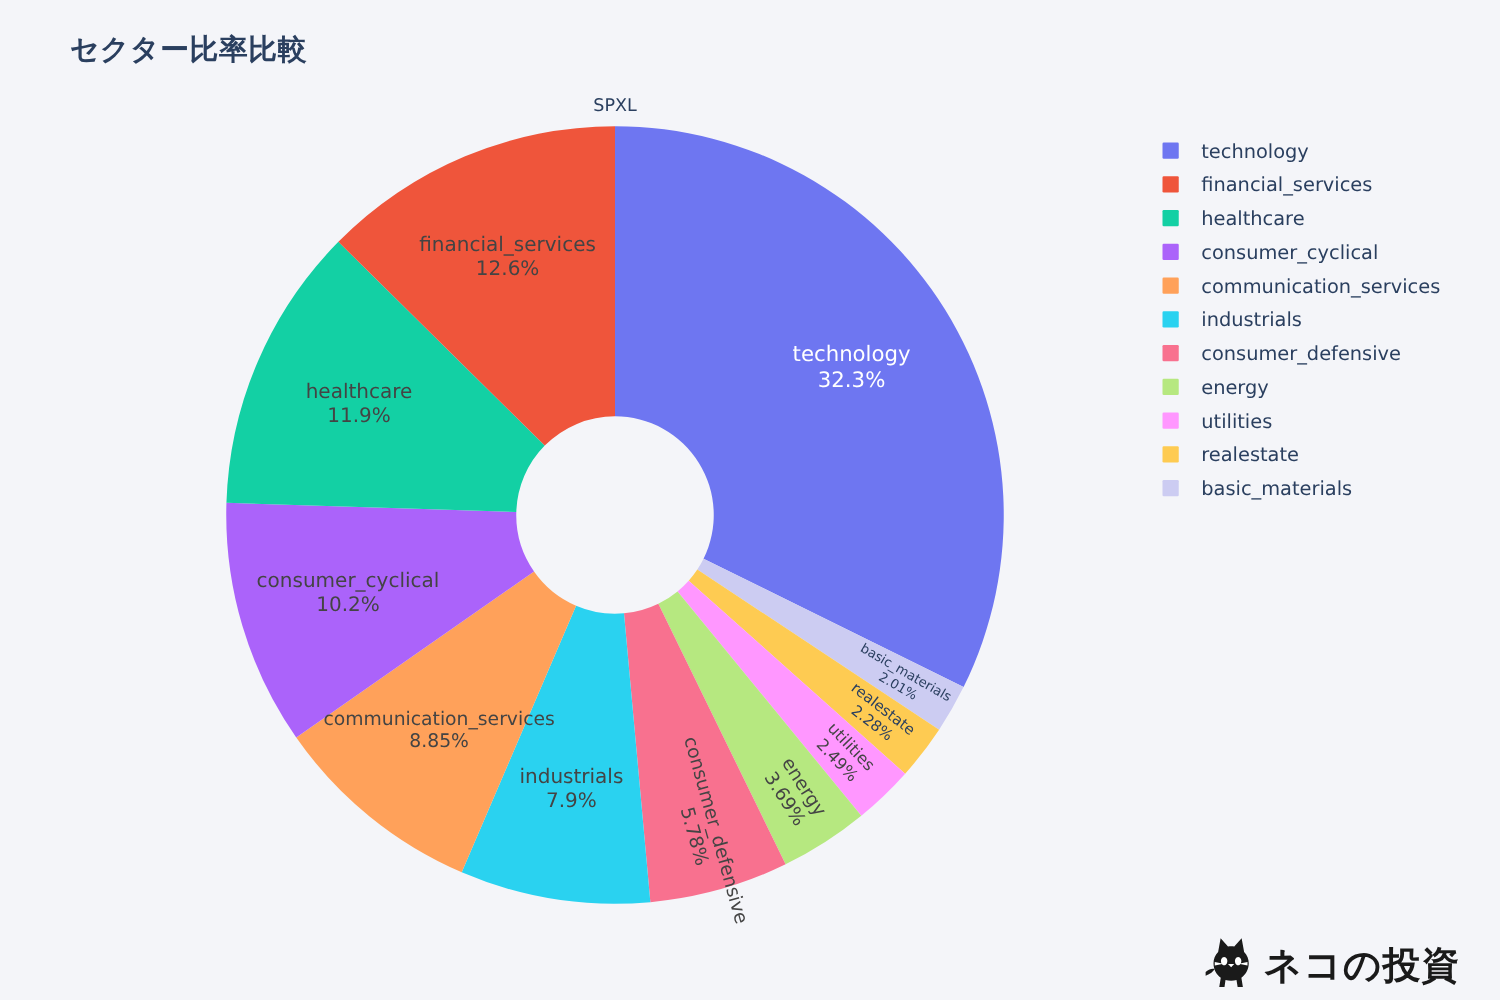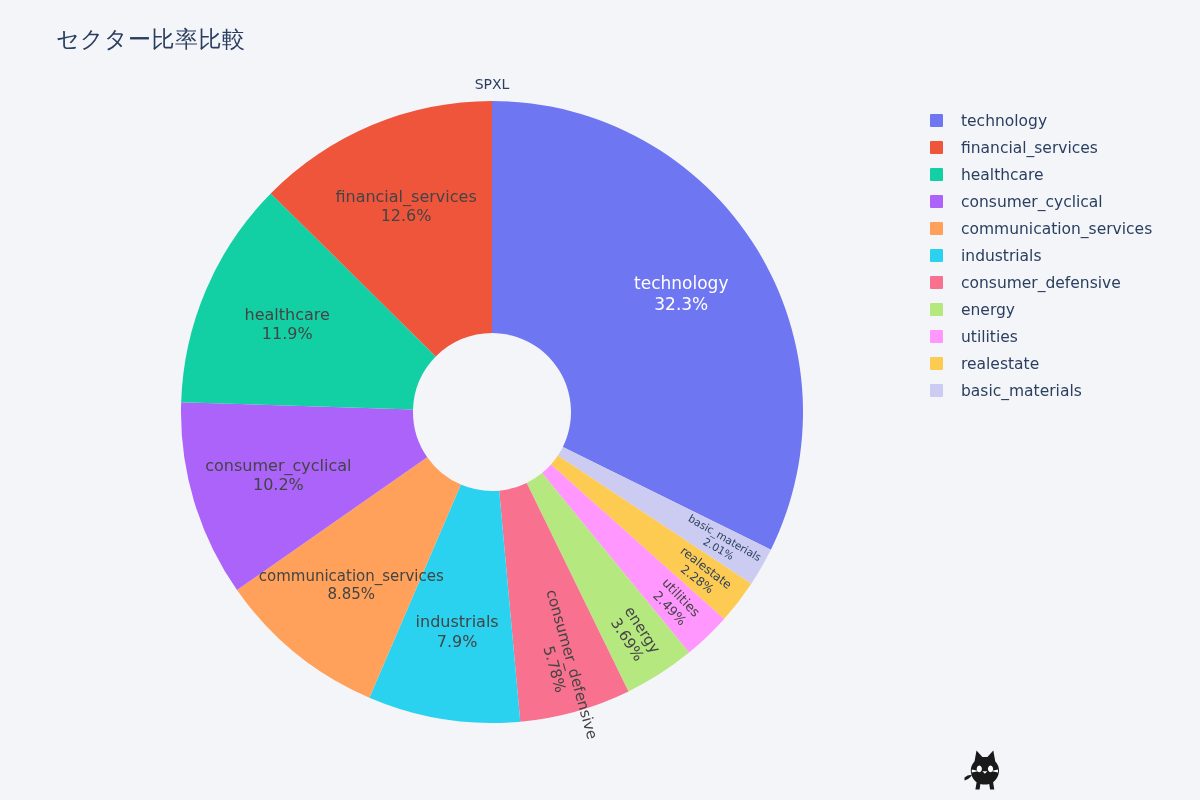--- a/index.html
+++ b/index.html
@@ -21,20 +21,21 @@
   }
   #chart-title {
     position: absolute;
     left: 56px;
     top: 24px;
     font-size: 23px;
     color: #2a3f5f;
     font-family: "DejaVu Sans", "Liberation Sans", sans-serif;
     letter-spacing: 0.5px;
     white-space: nowrap;
+    font-weight: bold;
   }
   #donut-svg {
     position: absolute;
     left: 0;
     top: 0;
   }
   .slice-path {
     stroke: none;
   }
   .slice-label {
@@ -183,15 +184,16 @@
   <div id="watermark">
     <svg id="watermark-cat" viewBox="0 0 44 48">
       <path fill="#1a1a1a" d="M13.5 6.5 L11.5 17.5 C9 20 7.8 23.2 7.8 26.5 C7.8 31.5 10.2 35.5 13.6 38.2 L12.4 45.5 L16.6 45.5 L17.4 39.9 C18.8 40.3 20.3 40.5 21.9 40.5 C23.4 40.5 24.9 40.3 26.2 39.9 L27.1 45.5 L31.3 45.5 L30.1 38.2 C33.5 35.5 36 31.5 36 26.5 C36 23.2 34.8 20 32.3 17.5 L30.3 6.5 L24.4 13.1 C23.6 13 22.8 12.9 21.9 12.9 C21 12.9 20.2 13 19.4 13.1 Z"></path>
       <path fill="#1a1a1a" d="M1.5 33.5 C4.5 31 7 30.5 8.8 31.2 C7.6 33.2 5.2 35.2 1.5 36.6 Z"></path>
       <path fill="#ffffff" d="M16.3 21.6 a2.6 3.3 0 1 0 0.01 0 Z"></path>
       <path fill="#ffffff" d="M27.5 21.6 a2.6 3.3 0 1 0 0.01 0 Z"></path>
       <path fill="#ffffff" d="M19.4 27.2 h5 l-2.5 2.6 Z"></path>
       <path fill="#ffffff" d="M8.8 25.6 l7 1.4 l-7 1.4 Z"></path>
       <path fill="#ffffff" d="M35 25.6 l-7 1.4 l7 1.4 Z"></path>
     </svg>
+    <div id="watermark-text">ネコの投資</div>
   </div>
 
 </div>
 
 </body></html>

